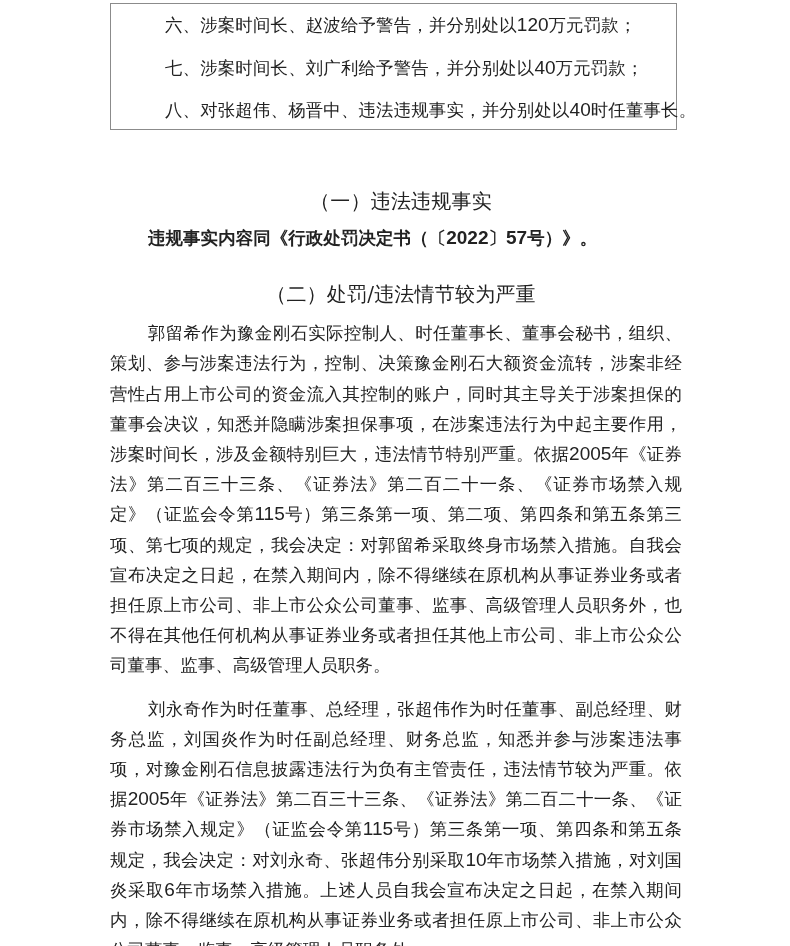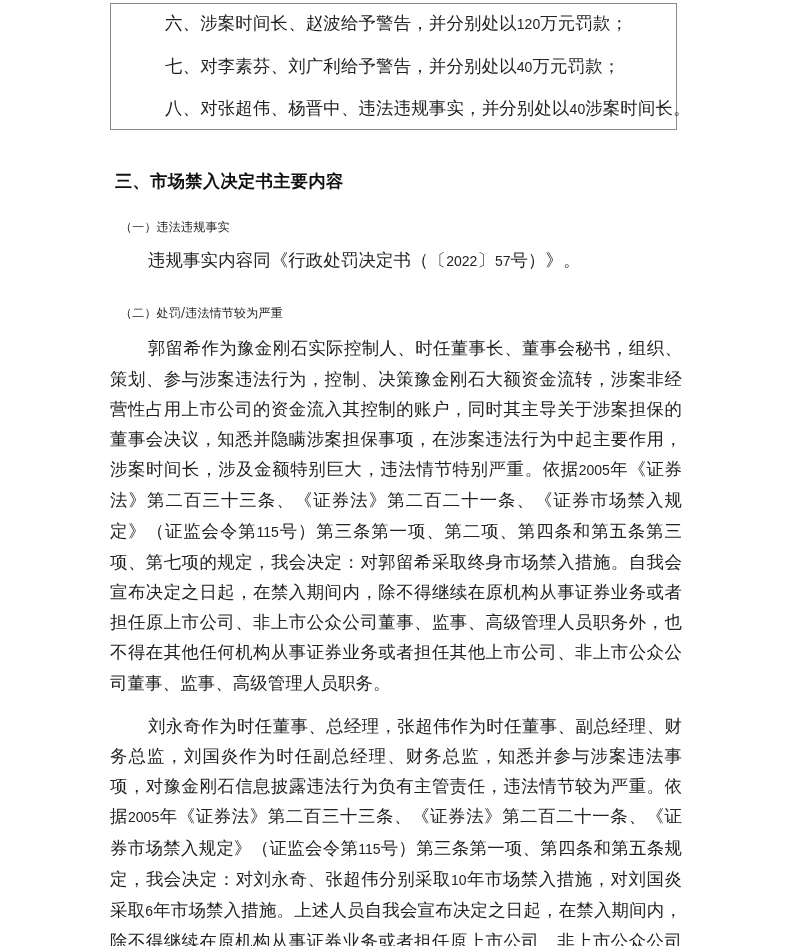--- a/index.html
+++ b/index.html
@@ -47,21 +47,21 @@
     white-space: nowrap;
     color: #222;
   }
   .penalty-line:nth-of-type(1) { top: 11px; }
   .penalty-line:nth-of-type(2) { top: 54px; }
   .penalty-line:nth-of-type(3) { top: 96px; }
 
   
   .num {
     font-family: "Liberation Sans", "DejaVu Sans", sans-serif;
-    font-size: 14px;
+    font-size: 19px;
     letter-spacing: 0;
   }
 
   
   .content {
     position: absolute;
     left: 110px;
     top: 160px;
     width: 572px;
   }
@@ -71,60 +71,60 @@
     font-weight: bold;
     font-size: 17.2px;
     line-height: 1;
     letter-spacing: 0.4px;
     margin: 0 0 0 5px;
     padding-top: 13px;
     color: #111;
   }
 
   .sub-heading {
-    font-size: 12px;
+    font-size: 20px;
     line-height: 1;
     letter-spacing: 0.2px;
     margin: 0 0 0 10px;
     padding-top: 31px;
     color: #222;
     white-space: nowrap;
+    text-align: center;
   }
 
   .para {
     font-size: 17.4px;
     line-height: 30.2px;
     letter-spacing: 0.15px;
     margin: 0;
     padding-top: 14px;
     text-indent: 38px;
     text-align: justify;
     text-justify: inter-ideograph;
     color: #222;
     width: 572px;
   }
-  .para.tight { padding-top: 12px; }
+  .para.tight { padding-top: 12px; font-weight: bold; }
   .para.follow { padding-top: 13px; }
 </style>
 </head>
 <body>
 
 <div class="page">
 
   <div class="penalty-box">
     <div class="penalty-line"><span>六、涉案时间长、赵波给予警告，并分别处以</span><span class="num">120</span><span>万元罚款；</span></div>
 
-    <div class="penalty-line"><span>七、对李素芬、刘广利给予警告，并分别处以</span><span class="num">40</span><span>万元罚款；</span></div>
+    <div class="penalty-line"><span>七、涉案时间长、刘广利给予警告，并分别处以</span><span class="num">40</span><span>万元罚款；</span></div>
 
-    <div class="penalty-line"><span>八、对张超伟、杨晋中、违法违规事实，并分别处以</span><span class="num">40</span><span>涉案时间长。</span></div>
+    <div class="penalty-line"><span>八、对张超伟、杨晋中、违法违规事实，并分别处以</span><span class="num">40</span><span>时任董事长。</span></div>
   </div>
 
   <div class="content">
 
-    <div class="section-heading">三、市场禁入决定书主要内容</div>
 
     <div class="sub-heading">（一）违法违规事实</div>
 
     <p class="para tight"><span>违规事实内容同《行政处罚决定书（〔</span><span class="num">2022</span><span>〕</span><span class="num">57</span><span>号）》。</span></p>
 
     <div class="sub-heading">（二）处罚/违法情节较为严重</div>
 
     <p class="para"><span>郭留希作为豫金刚石实际控制人、时任董事长、董事会秘书，组织、策划、参与涉案违法行为，控制、决策豫金刚石大额资金流转，涉案非经营性占用上市公司的资金流入其控制的账户，同时其主导关于涉案担保的董事会决议，知悉并隐瞒涉案担保事项，在涉案违法行为中起主要作用，涉案时间长，涉及金额特别巨大，违法情节特别严重。依据</span><span class="num">2005</span><span>年《证券法》第二百三十三条、《证券法》第二百二十一条、《证券市场禁入规定》（证监会令第</span><span class="num">115</span><span>号）第三条第一项、第二项、第四条和第五条第三项、第七项的规定，我会决定：对郭留希采取终身市场禁入措施。自我会宣布决定之日起，在禁入期间内，除不得继续在原机构从事证券业务或者担任原上市公司、非上市公众公司董事、监事、高级管理人员职务外，也不得在其他任何机构从事证券业务或者担任其他上市公司、非上市公众公司董事、监事、高级管理人员职务。</span></p>
 
     <p class="para follow"><span>刘永奇作为时任董事、总经理，张超伟作为时任董事、副总经理、财务总监，刘国炎作为时任副总经理、财务总监，知悉并参与涉案违法事项，对豫金刚石信息披露违法行为负有主管责任，违法情节较为严重。依据</span><span class="num">2005</span><span>年《证券法》第二百三十三条、《证券法》第二百二十一条、《证券市场禁入规定》（证监会令第</span><span class="num">115</span><span>号）第三条第一项、第四条和第五条规定，我会决定：对刘永奇、张超伟分别采取</span><span class="num">10</span><span>年市场禁入措施，对刘国炎采取</span><span class="num">6</span><span>年市场禁入措施。上述人员自我会宣布决定之日起，在禁入期间内，除不得继续在原机构从事证券业务或者担任原上市公司、非上市公众公司董事、监事、高级管理人员职务外，</span></p>

